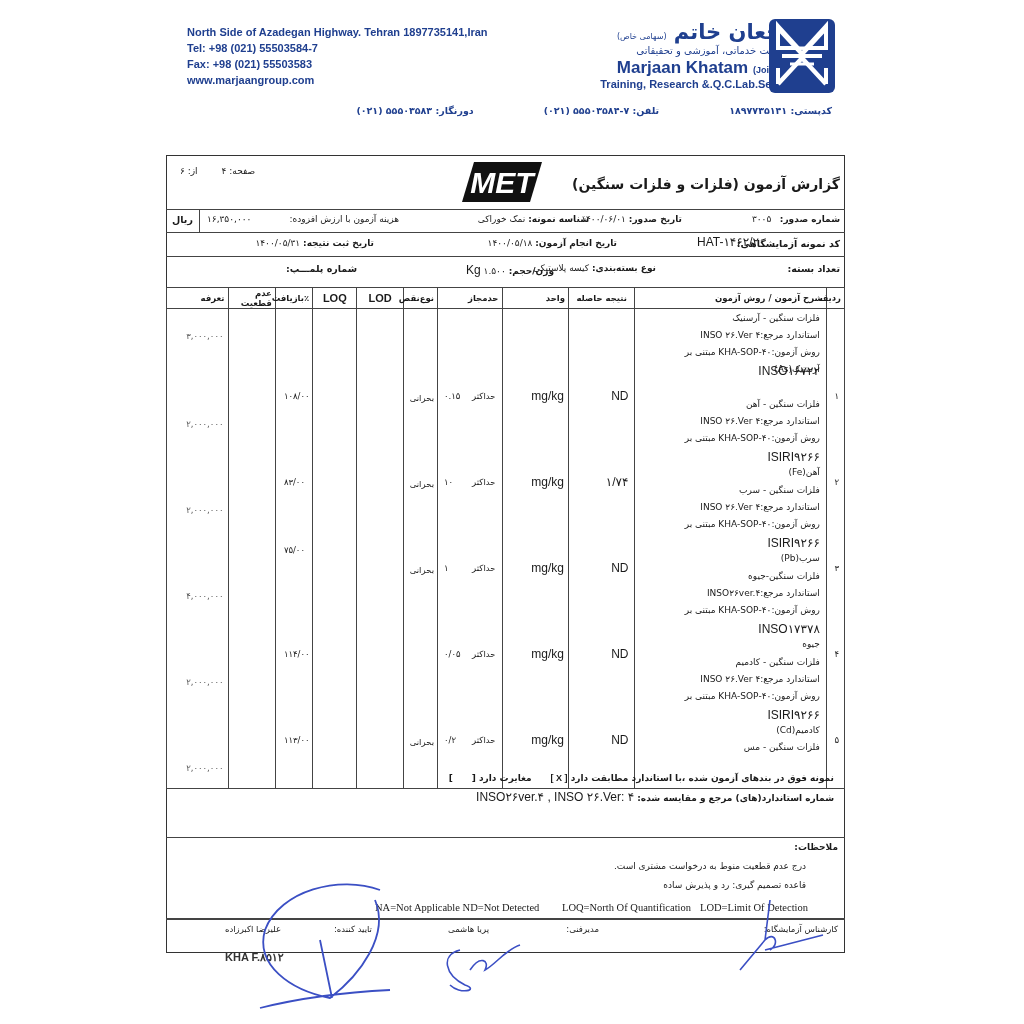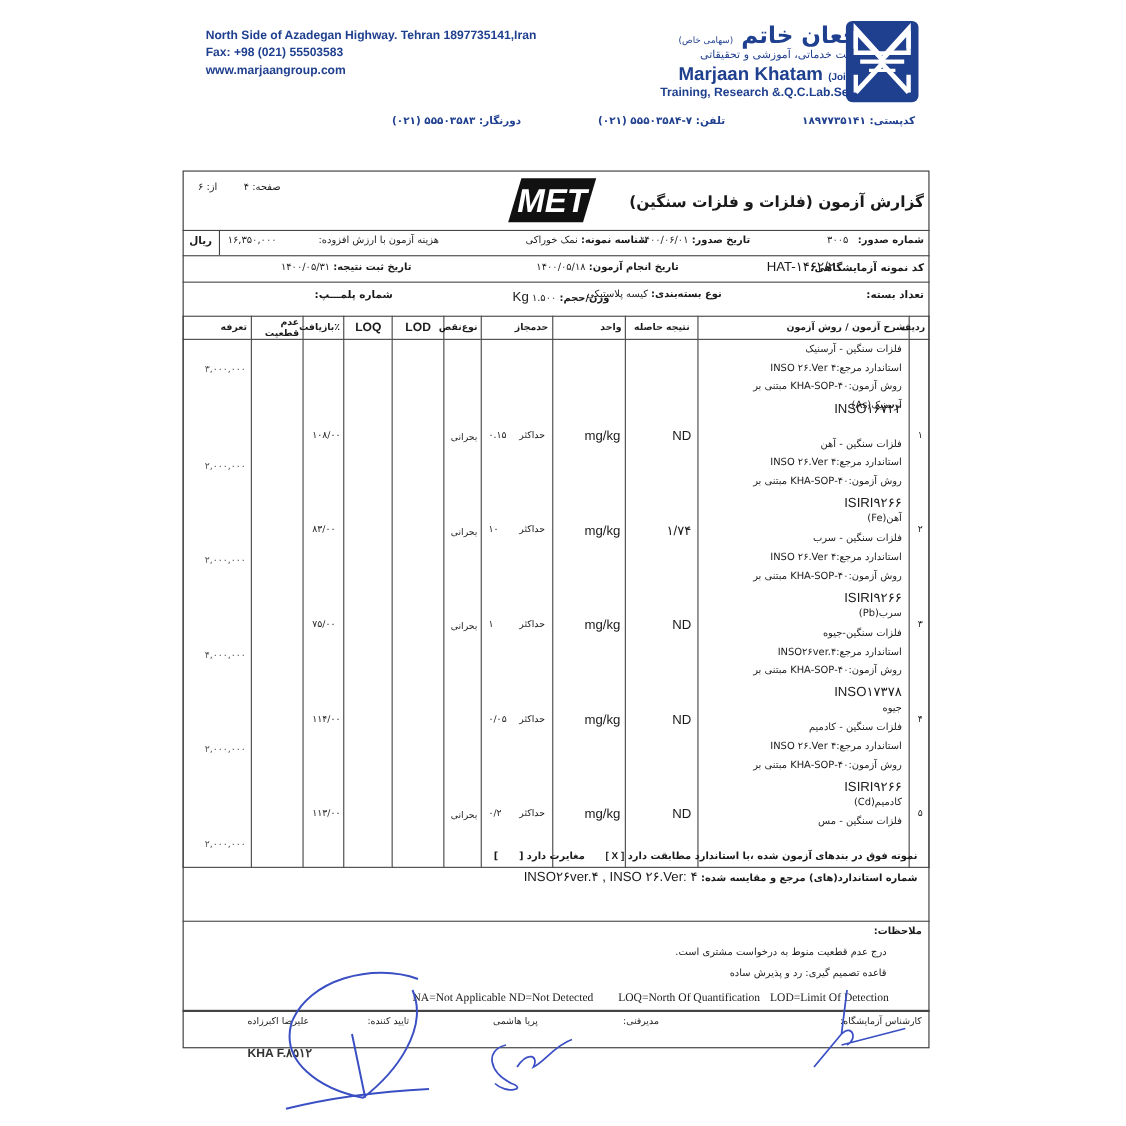--- a/index.html
+++ b/index.html
@@ -49,20 +49,21 @@
   .legend { top:902px; font-family:"Liberation Serif", serif; font-size:10.5px; }
   .sig-row { top:924px; direction:rtl; font-size:8.5px; }
   .code { left:193px; top:951px; font-family:"Liberation Sans", sans-serif; font-size:11px; font-weight:bold; color:#333;padding-left:32px; }
   .sign { position:absolute; pointer-events:none; }
 </style>
 </head>
 <body>
 
 <div class="abs lh-en">
   <div>North Side of Azadegan Highway. Tehran 1897735141,Iran</div>
+  <div>Tel: +98 (021) 55503584-7</div>
   <div>Fax: +98 (021) 55503583</div>
   <div>www.marjaangroup.com</div>
 </div>
 
 <div class="abs lh-fa">
   <div class="name"><span>مرجعان خاتم</span> <small>(سهامی خاص)</small></div>
   <div class="sub">شرکت خدماتی، آموزشی و تحقیقاتی</div>
   <div class="en-name"><span>Marjaan Khatam</span> <small>(Joint Stock)</small></div>
   <div class="en-sub">Training, Research &amp;.Q.C.Lab.Services Co.</div>
 </div>
@@ -214,21 +215,21 @@
           <div class="val" style="top: 84px; right: 3px;">بحرانی</div>
           <div class="val" style="top: 170px; right: 3px;">بحرانی</div>
           <div class="val" style="top: 256px; right: 3px;">بحرانی</div>
           <div class="val" style="top: 428px; right: 3px;">بحرانی</div>
         </td>
       <td id="c-lod"></td>
       <td id="c-loq"></td>
       <td id="c-recovery">
           <div class="val" style="top: 82px; left: 8px;">۱۰۸/۰۰</div>
           <div class="val" style="top: 168px; left: 8px;">۸۳/۰۰</div>
-          <div class="val" style="top: 254px; left: 8px;">۷۵/۰۰</div>
+          <div class="val" style="top: 236px; left: 8px;">۷۵/۰۰</div>
           <div class="val" style="top: 340px; left: 8px;">۱۱۴/۰۰</div>
           <div class="val" style="top: 426px; left: 8px;">۱۱۳/۰۰</div>
         </td>
       <td id="c-uncert"></td>
       <td id="c-tariff">
           <div class="val" style="top: 22px; right: 4px; color: rgb(85, 85, 85);">۳,۰۰۰,۰۰۰</div>
           <div class="val" style="top: 110px; right: 4px; color: rgb(85, 85, 85);">۲,۰۰۰,۰۰۰</div>
           <div class="val" style="top: 196px; right: 4px; color: rgb(85, 85, 85);">۲,۰۰۰,۰۰۰</div>
           <div class="val" style="top: 282px; right: 4px; color: rgb(85, 85, 85);">۴,۰۰۰,۰۰۰</div>
           <div class="val" style="top: 368px; right: 4px; color: rgb(85, 85, 85);">۲,۰۰۰,۰۰۰</div>

